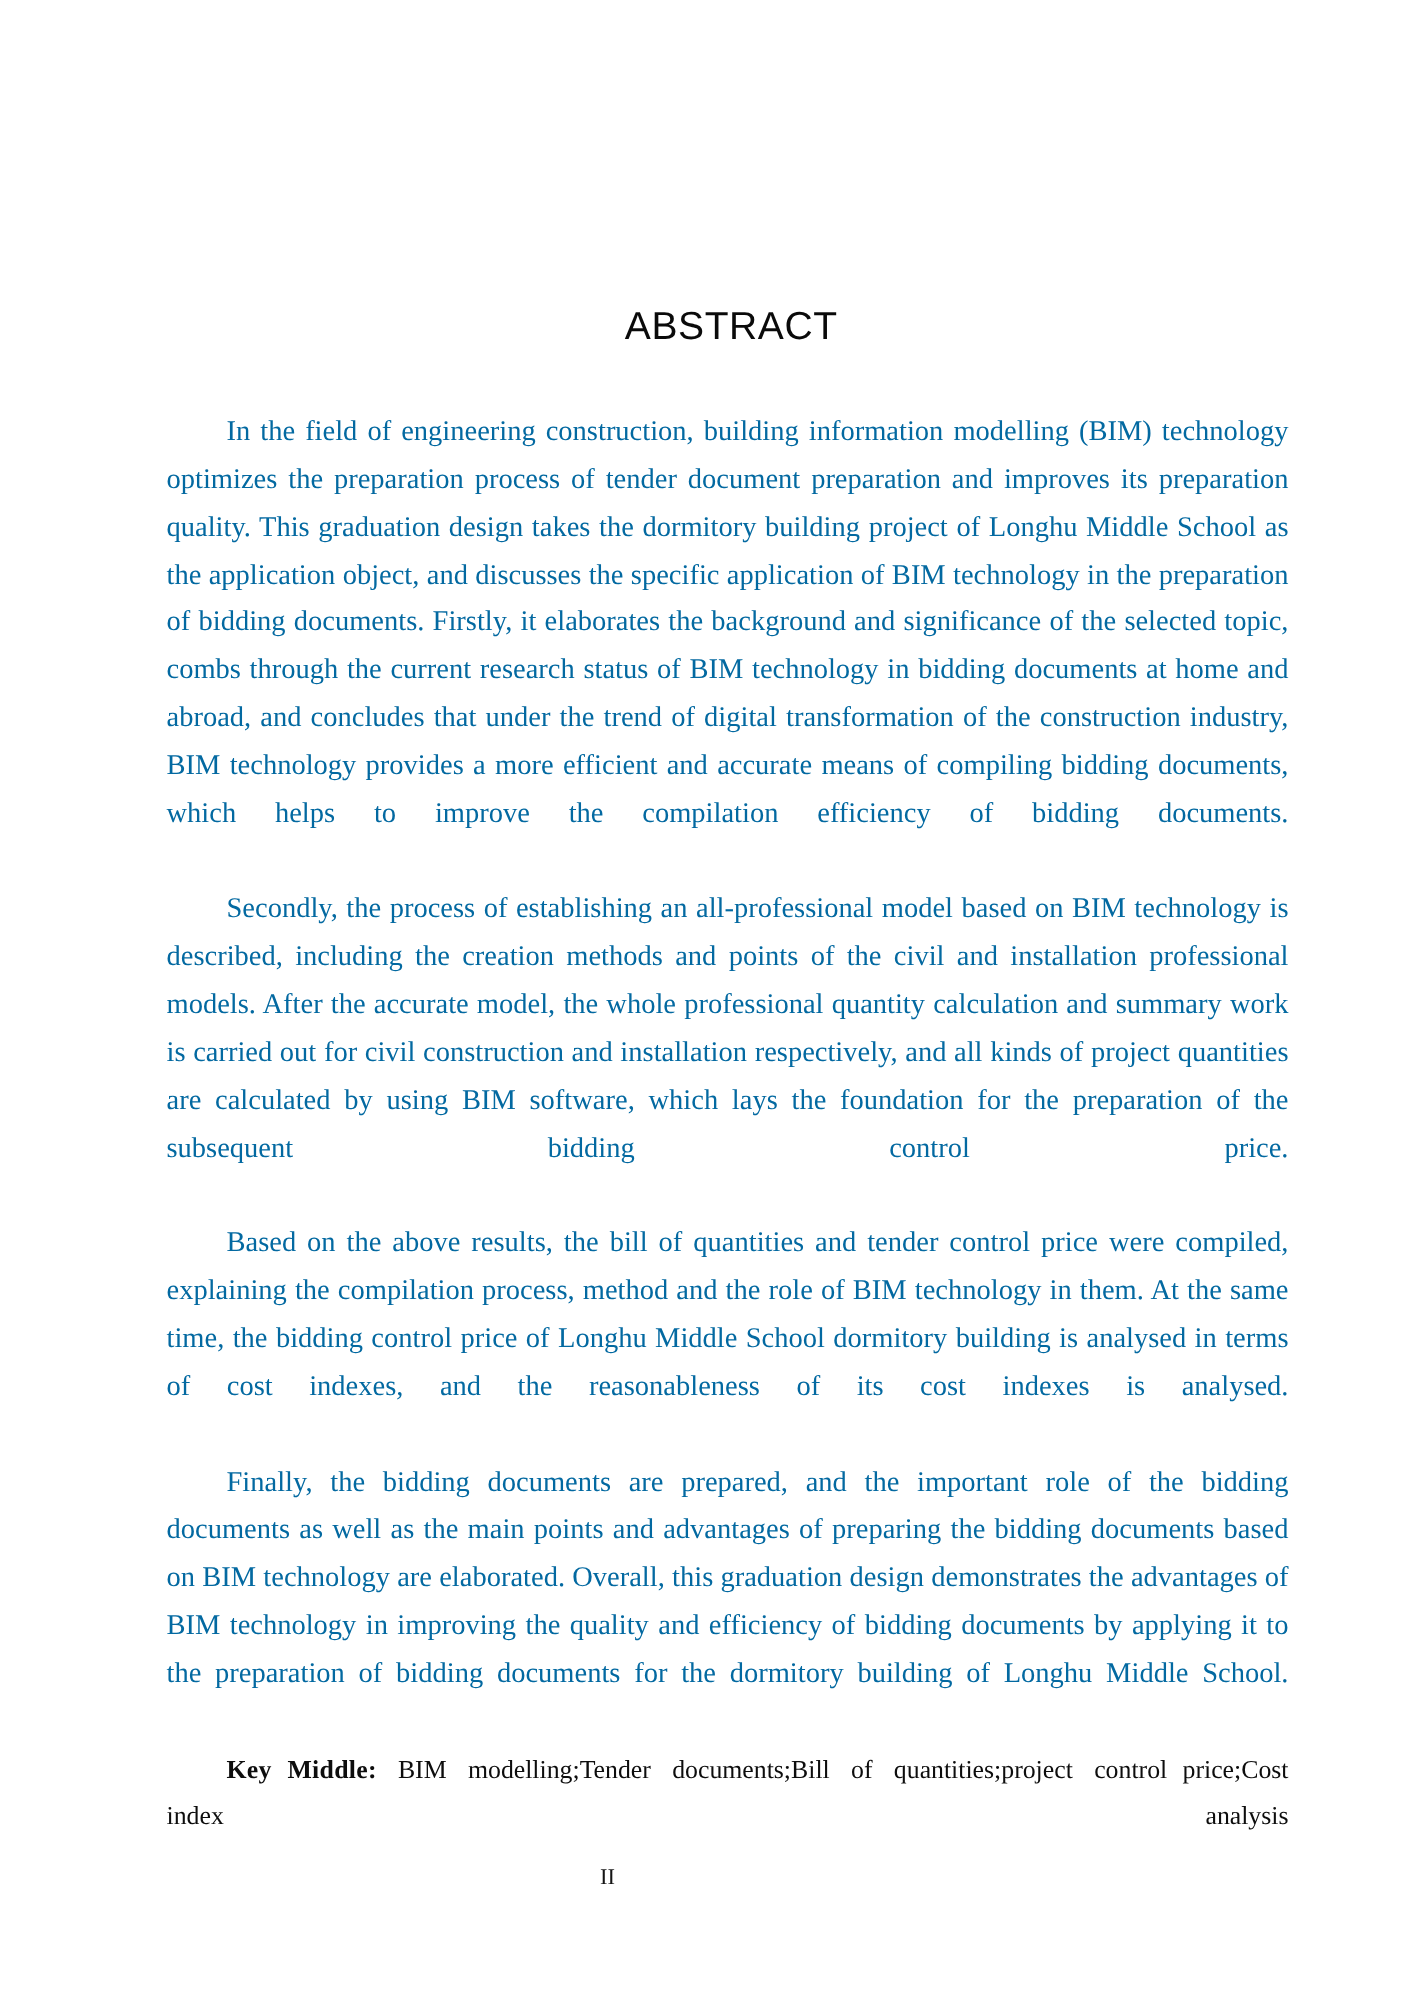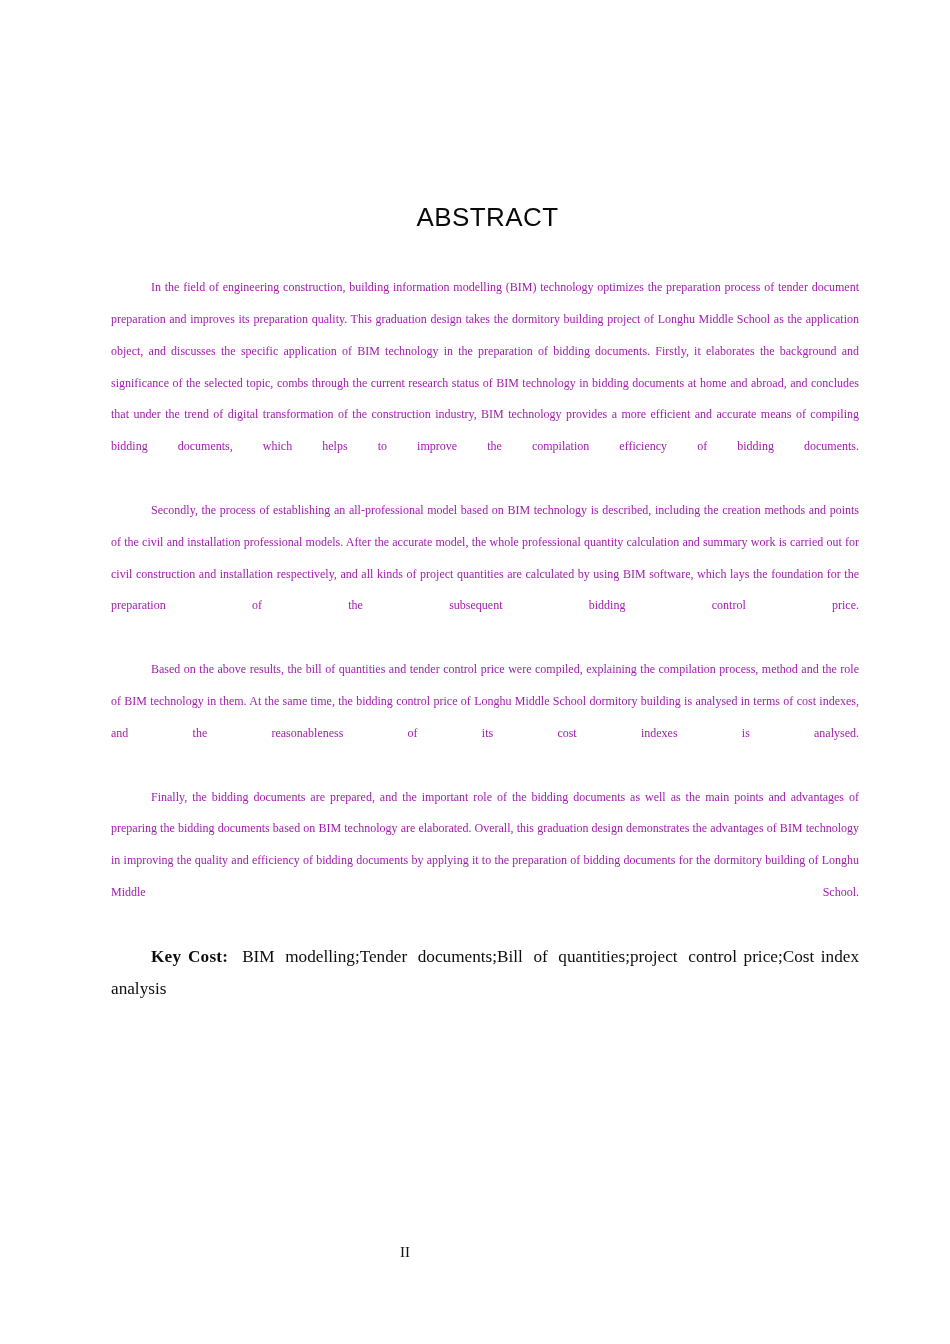--- a/index.html
+++ b/index.html
@@ -43,26 +43,26 @@
   .body-block {
     position: absolute;
     left: 111px;
     top: 272px;
     width: 748px;
   }
 
   .para {
     margin: 0;
     padding: 0;
-    font-size: 12px;
+    font-size: 19px;
     line-height: 31.85px;
     text-align: justify;
     text-justify: inter-word;
     text-indent: 40px;
-    color: #a21caf;
+    color: #0369a1;
     -webkit-hyphens: none;
     hyphens: none;
   }
 
   
   .para:after {
     content: "";
     display: inline-block;
     width: 100%;
   }
@@ -116,19 +116,19 @@
   <div class="body-block">
 
     <p class="para">In the field of engineering construction, building information modelling (BIM) technology optimizes the preparation process of tender document preparation and improves its preparation quality. This graduation design takes the dormitory building project of Longhu Middle School as the application object, and discusses the specific application of BIM technology in the preparation of bidding documents. Firstly, it elaborates the background and significance of the selected topic, combs through the current research status of BIM technology in bidding documents at home and abroad, and concludes that under the trend of digital transformation of the construction industry, BIM technology provides a more efficient and accurate means of compiling bidding documents, which helps to improve the compilation efficiency of bidding documents.</p>
 
     <p class="para">Secondly, the process of establishing an all-professional model based on BIM technology is described, including the creation methods and points of the civil and installation professional models. After the accurate model, the whole professional quantity calculation and summary work is carried out for civil construction and installation respectively, and all kinds of project quantities are calculated by using BIM software, which lays the foundation for the preparation of the subsequent bidding control price.</p>
 
     <p class="para">Based on the above results, the bill of quantities and tender control price were compiled, explaining the compilation process, method and the role of BIM technology in them. At the same time, the bidding control price of Longhu Middle School dormitory building is analysed in terms of cost indexes, and the reasonableness of its cost indexes is analysed.</p>
 
     <p class="para">Finally, the bidding documents are prepared, and the important role of the bidding documents as well as the main points and advantages of preparing the bidding documents based on BIM technology are elaborated. Overall, this graduation design demonstrates the advantages of BIM technology in improving the quality and efficiency of bidding documents by applying it to the preparation of bidding documents for the dormitory building of Longhu Middle School.</p>
 
-    <p class="keywords"><span class="kw-label">Key Cost:</span><span class="kw-label-spacer"></span><span class="kw-tail">BIM modelling;Tender documents;Bill of quantities;project control</span> <span>price;Cost index analysis</span></p>
+    <p class="keywords"><span class="kw-label">Key Middle:</span><span class="kw-label-spacer"></span><span class="kw-tail">BIM modelling;Tender documents;Bill of quantities;project control</span> <span>price;Cost index analysis</span></p>
 
   </div>
 
   <div class="footer-page-number">II</div>
 
 </div>
 
 </body></html>

